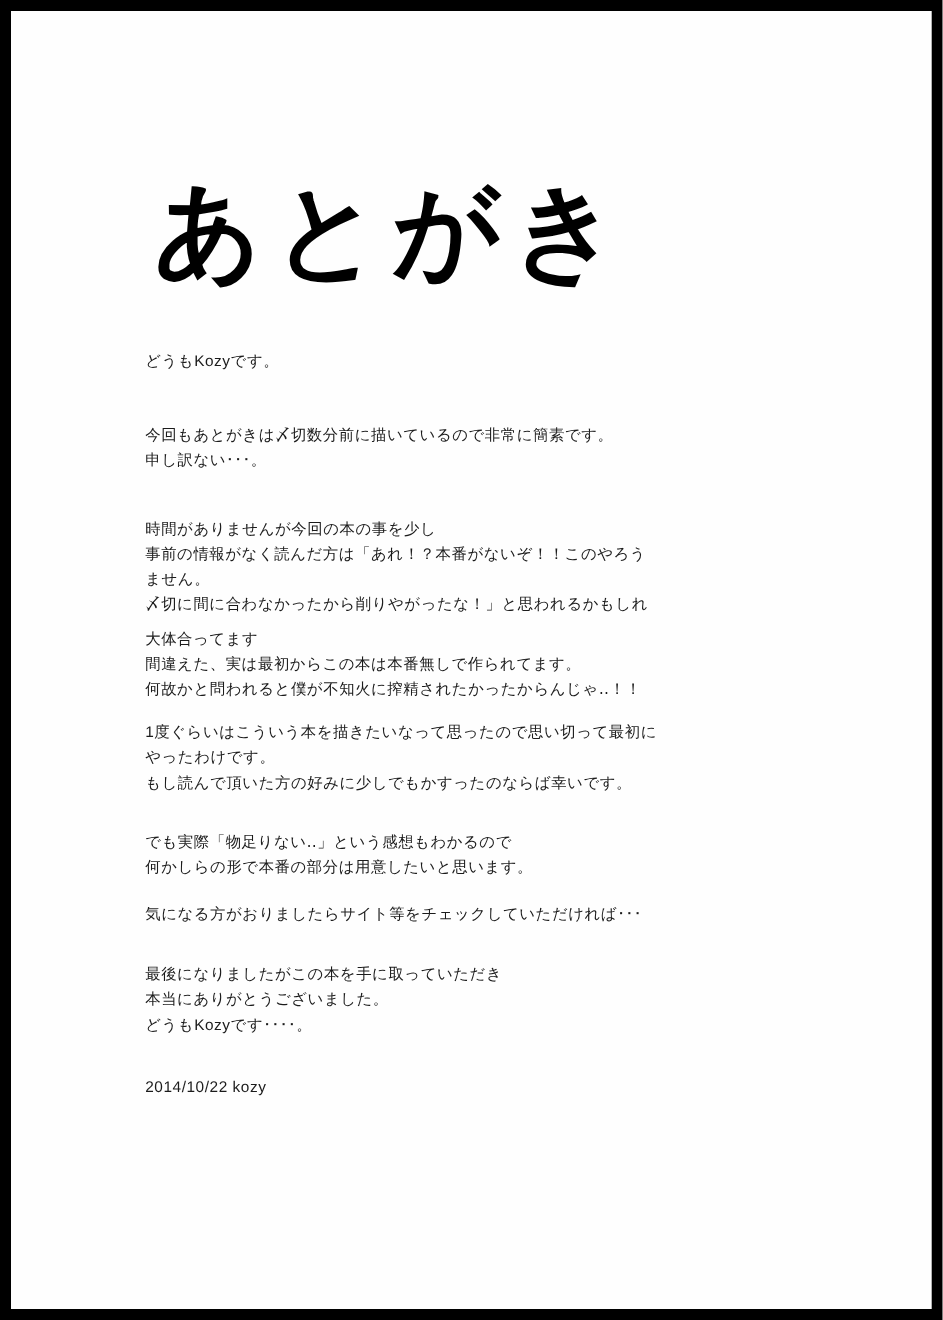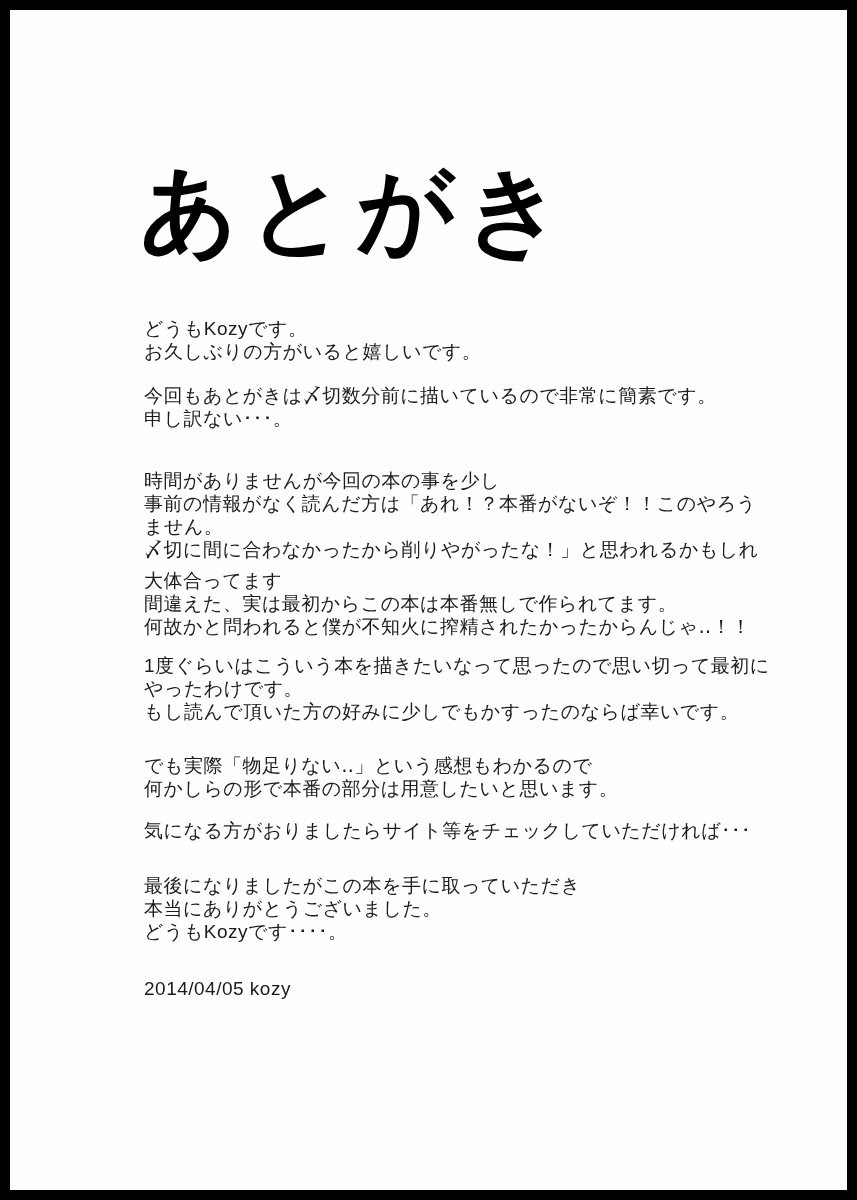--- a/index.html
+++ b/index.html
@@ -26,40 +26,39 @@
     font-size: 96px;
     font-weight: bold;
     letter-spacing: 10px;
     color: #000000;
     font-family: "DejaVu Serif", "Liberation Serif", serif;
     white-space: nowrap;
     line-height: 1.3;
   }
   .para {
     position: absolute;
-    left: 134px;
-    font-size: 19px;
+    left: 122px;
+    font-size: 14px;
     line-height: 23px;
     white-space: nowrap;
     letter-spacing: 0.5px;
   }
   .para div {
     height: 23px;
   }
 </style>
 </head>
 <body>
 
 <div class="page">
 
   <div class="title">あとがき</div>
 
   <div class="para" style="top:307px">
     <div>どうもKozyです。</div>
-    <div>お久しぶりの方がいると嬉しいです。</div>
   </div>
 
   <div class="para" style="top:374px">
     <div>今回もあとがきは〆切数分前に描いているので非常に簡素です。</div>
     <div>申し訳ない･･･。</div>
   </div>
 
   <div class="para" style="top:459px">
     <div>時間がありませんが今回の本の事を少し</div>
     <div>事前の情報がなく読んだ方は「あれ！？本番がないぞ！！このやろう</div>
@@ -88,17 +87,17 @@
     <div>気になる方がおりましたらサイト等をチェックしていただければ･･･</div>
   </div>
 
   <div class="para" style="top:864px">
     <div>最後になりましたがこの本を手に取っていただき</div>
     <div>本当にありがとうございました。</div>
     <div>どうもKozyです････。</div>
   </div>
 
   <div class="para" style="top:967px">
-    <div>2014/04/05 kozy</div>
+    <div>2014/10/22 kozy</div>
   </div>
 
 
 </div>
 
 </body></html>

